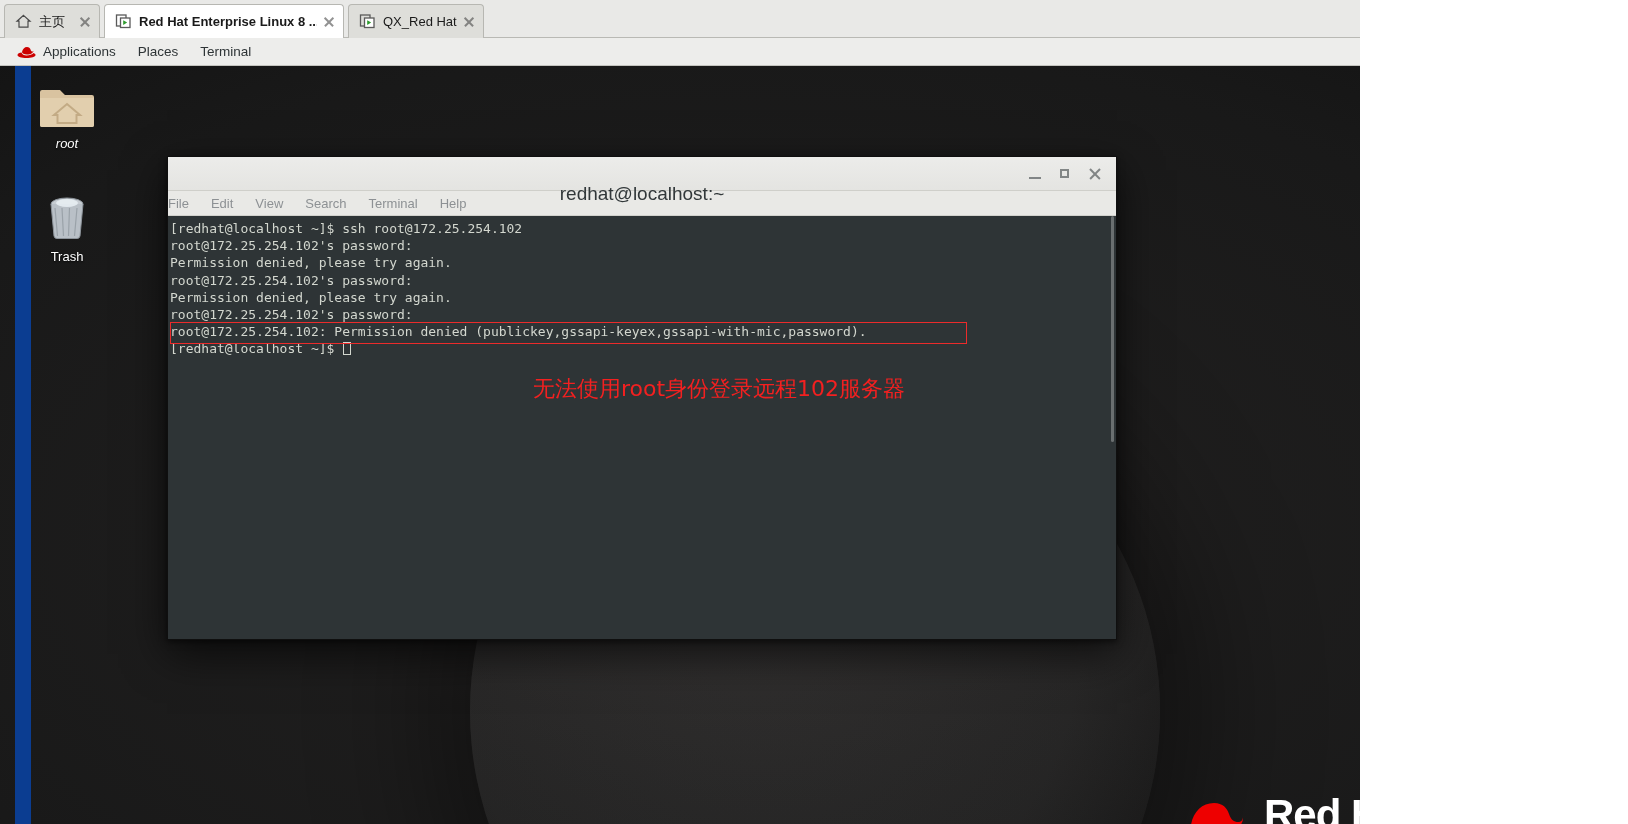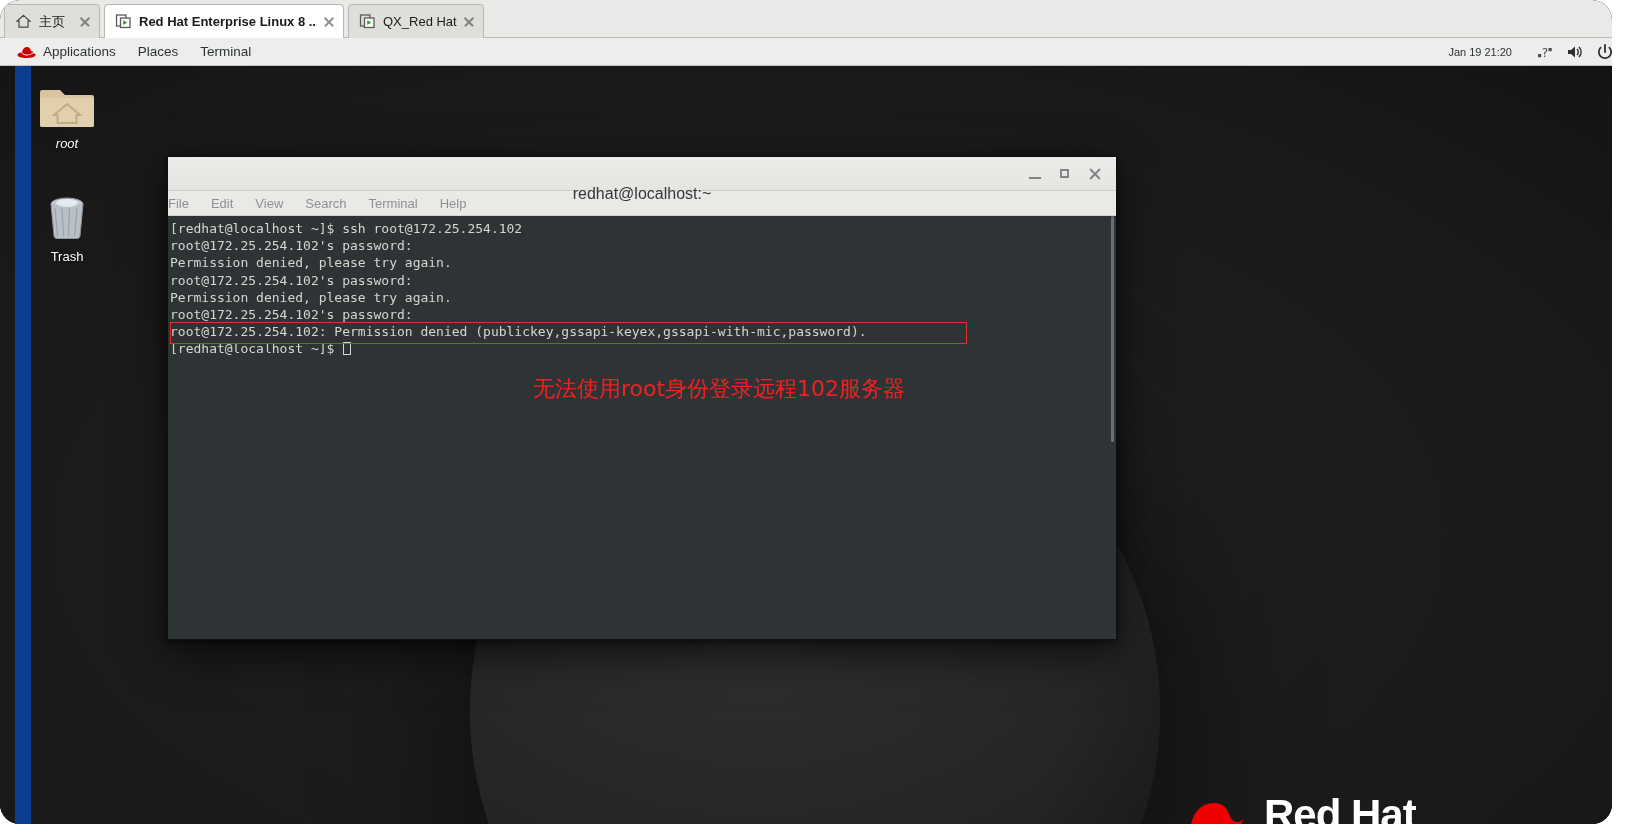--- a/index.html
+++ b/index.html
@@ -9,25 +9,24 @@
   }
   body {
     width: 1628px;
     height: 824px;
     overflow: hidden;
     font-family: "Liberation Sans", sans-serif;
     -webkit-font-smoothing: antialiased;
   }
   #screen {
     position: relative;
-    width: 1612px;
+    width: 1360px;
     height: 824px;
     overflow: hidden;
     background: #000000;
-    border-radius: 20px;
   }
 
   
   .tabstrip {
     position: absolute;
     left: 0; top: 0;
     width: 1628px;
     height: 38px;
     background: #e9e9e7;
     border-bottom: 1px solid #b9b9b4;
@@ -183,21 +182,21 @@
   .term-title {
     position: relative;
     height: 33px;
     background: linear-gradient(#ececea, #e4e4e1);
     border-bottom: 1px solid #cfcfca;
     display: flex;
     align-items: center;
     justify-content: center;
   }
   .term-title .tt {
-    font-size: 16px;
+    font-size: 19px;
     color: #32383a;
     margin-top: 40px;
   }
   .term-btns {
     position: absolute;
     right: 6px; top: 0;
     height: 33px;
     display: flex;
     align-items: center;
   }

